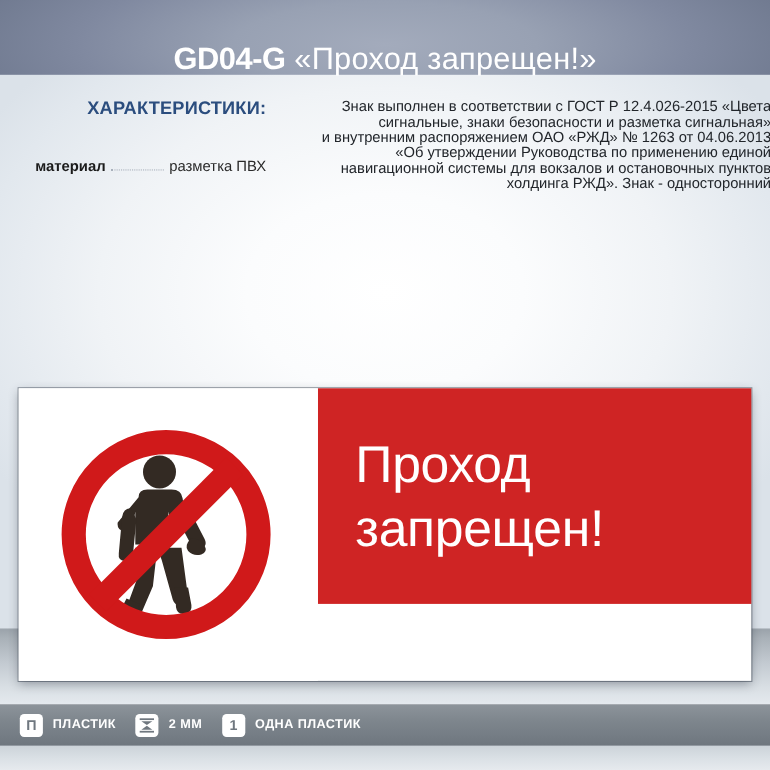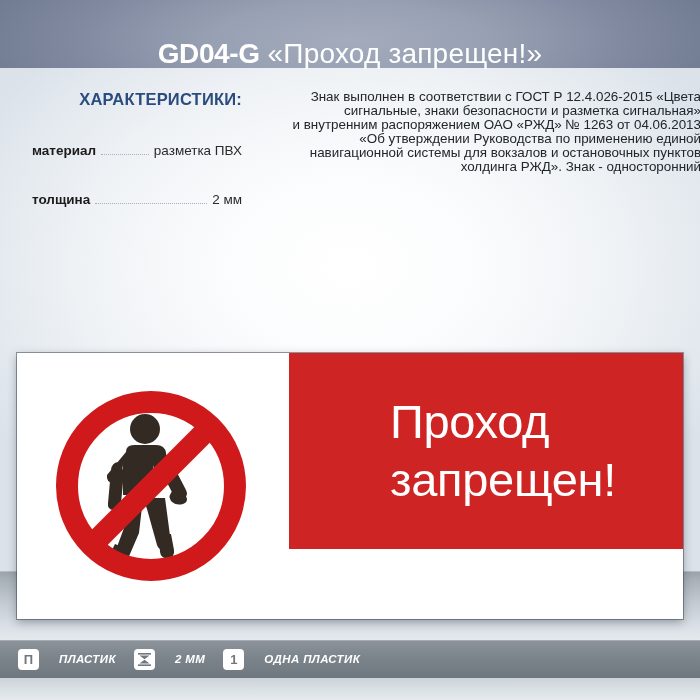--- a/index.html
+++ b/index.html
@@ -149,21 +149,21 @@
     height: 266px;
     background: #ffffff;
     position: relative;
   }
   #sign-right {
     flex: 1 1 auto;
     height: 196px;
     background: var(--sign-red, #cf2424);
     display: flex;
     align-items: center;
-    justify-content: center;
+    justify-content: flex-start;
     padding-left: 34px;
     box-sizing: border-box;
   }
   #sign-text {
     color: #ffffff;
     font-size: 47px;
     line-height: 58px;
     font-weight: normal;
     letter-spacing: -0.3px;
     white-space: pre-line;
@@ -198,22 +198,21 @@
     display: flex;
     align-items: center;
     margin-left: 18px;
     white-space: nowrap;
   }
   .feat-label {
     color: #ffffff;
     font-size: 11.5px;
     font-weight: bold;
     letter-spacing: 0.4px;
-    margin-left: 20px;
-    font-style: italic;
+    margin-left: 9px;
   }
   .feat-icon {
     width: 21px;
     height: 21px;
     border-radius: 4px;
     background: #ffffff;
     display: flex;
     align-items: center;
     justify-content: center;
     flex: 0 0 auto;
@@ -242,25 +241,20 @@
 
     <div id="specs">
       <div class="specs-title">ХАРАКТЕРИСТИКИ:</div>
 
       <div class="spec-row">
         <span class="spec-key">материал</span>
         <span class="spec-dots"></span>
         <span class="spec-val">разметка ПВХ</span>
       </div>
 
-      <div class="spec-row">
-        <span class="spec-key">толщина</span>
-        <span class="spec-dots"></span>
-        <span class="spec-val">2 мм</span>
-      </div>
 
     </div>
 
     <div id="description">
       <div class="desc-body">Знак выполнен в соответствии с ГОСТ Р 12.4.026-2015 «Цвета
 сигнальные, знаки безопасности и разметка сигнальная»
 и внутренним распоряжением ОАО «РЖД» № 1263 от 04.06.2013
 «Об утверждении Руководства по применению единой
 навигационной системы для вокзалов и остановочных пунктов
 холдинга РЖД». Знак - односторонний</div>

